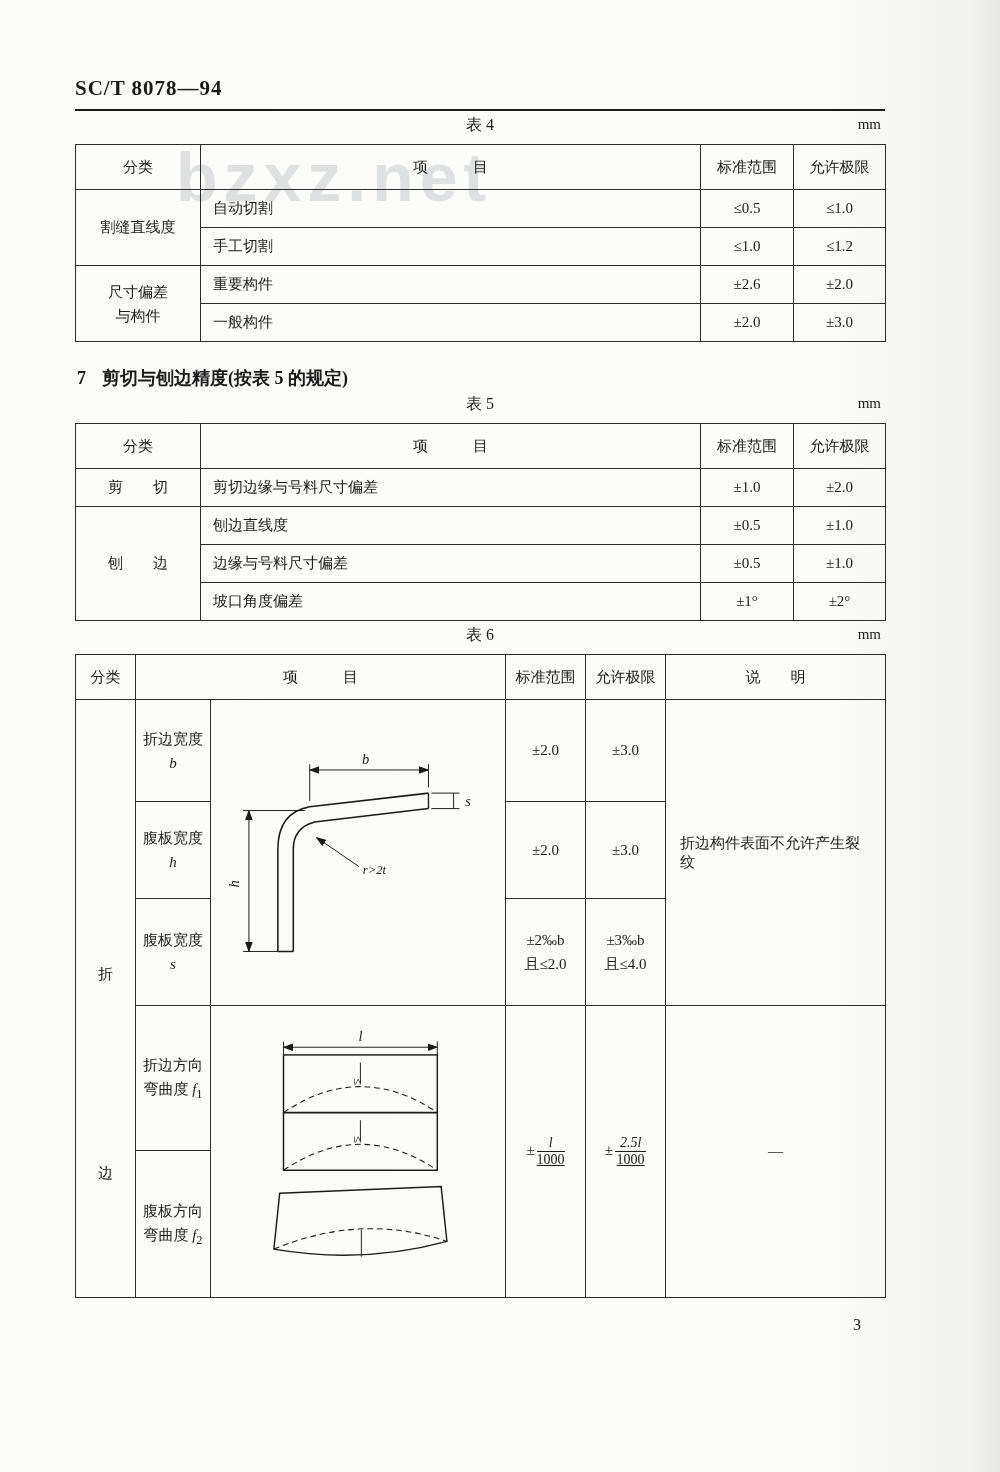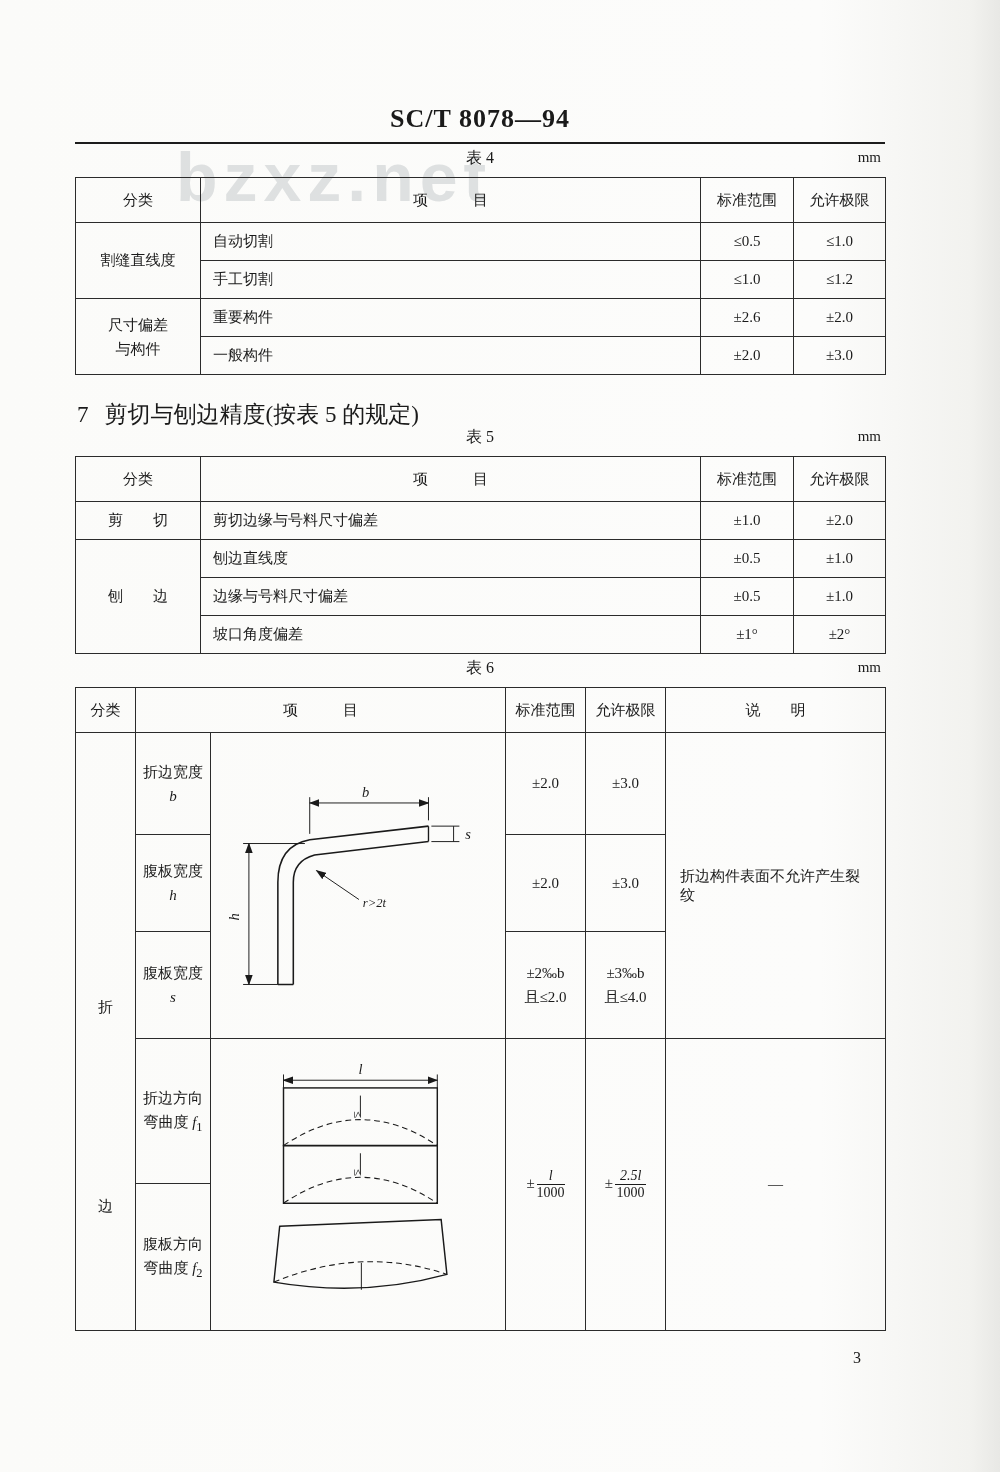--- a/index.html
+++ b/index.html
@@ -8,35 +8,35 @@
     background:linear-gradient(90deg,#fbfbf9 0%, #fcfcfb 82%, #f2f2ef 97%, #e8e8e5 100%);
     font-family:"Liberation Serif", serif; color:#1a1a1a; overflow:hidden;
   }
   .watermark {
     position:absolute; left:176px; top:138px; z-index:0;
     font-family:"Liberation Sans", sans-serif; font-weight:bold;
     font-size:68px; letter-spacing:6px; color:#c7cbcd; opacity:0.55;
     user-select:none;
   }
   .content { position:absolute; left:75px; top:0; width:810px; z-index:1; }
-  .doc-code { margin-top:104px; text-align:center; font-size:26px; font-weight:bold; letter-spacing:1px; }
+  .doc-code { margin-top:76px; text-align:left; font-size:21px; font-weight:bold; letter-spacing:1px; }
   .head-rule { border:none; border-top:2.5px solid #1c1c1c; margin:8px 0 0 0; }
   .caption-row { position:relative; text-align:center; margin:4px 0 7px 0; font-size:16px; height:22px; }
   .caption-row .unit { position:absolute; right:4px; top:1px; font-size:15px; }
   table { width:100%; border-collapse:collapse; table-layout:fixed; font-size:15px; }
   th, td { border:1.4px solid #2b2b2b; padding:3px 6px; text-align:center; vertical-align:middle; font-weight:normal; }
   thead th { height:38px; }
   .t45 tbody td { height:31px; }
   .item-cell { text-align:left; padding-left:12px; }
-  .section-heading { margin:24px 0 0 2px; font-size:23px; font-weight:normal; height:24px; }
+  .section-heading { margin:24px 0 0 2px; font-size:18px; font-weight:bold; height:24px; }
   .section-heading .sec-num { display:inline-block; margin-right:16px; }
   .sym { font-style:italic; font-family:"Liberation Serif", serif; }
   .frac { display:inline-block; vertical-align:middle; text-align:center; line-height:1.15; font-size:14px; }
   .frac .fnum { display:block; border-bottom:1.2px solid #1a1a1a; padding:0 5px; }
-  .frac .fden { display:block; }
+  .frac .fden { display:block;text-decoration:underline; }
   .pm { display:inline-block; margin-right:2px; }
   .cat-col-t6 {
     height:100%; display:flex; flex-direction:column; align-items:center;
     padding-top:150px; gap:180px; box-sizing:border-box;
   }
   .note-cell { text-align:left; padding:6px 14px; }
   .label-2line div { line-height:1.6; }
   .diagram-cell { padding:2px; }
   .page-num { text-align:right; padding-right:24px; margin-top:18px; font-size:16px; }
   svg { display:block; margin:0 auto; }

